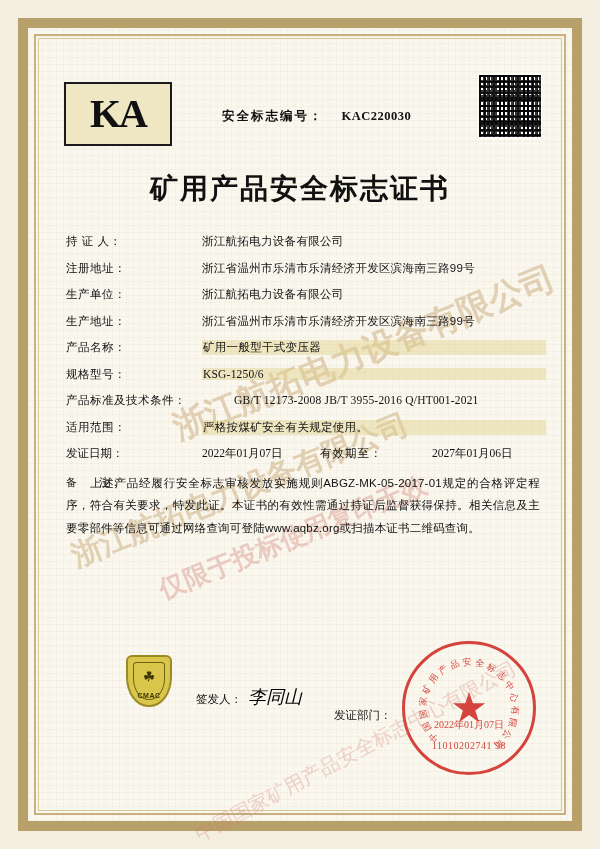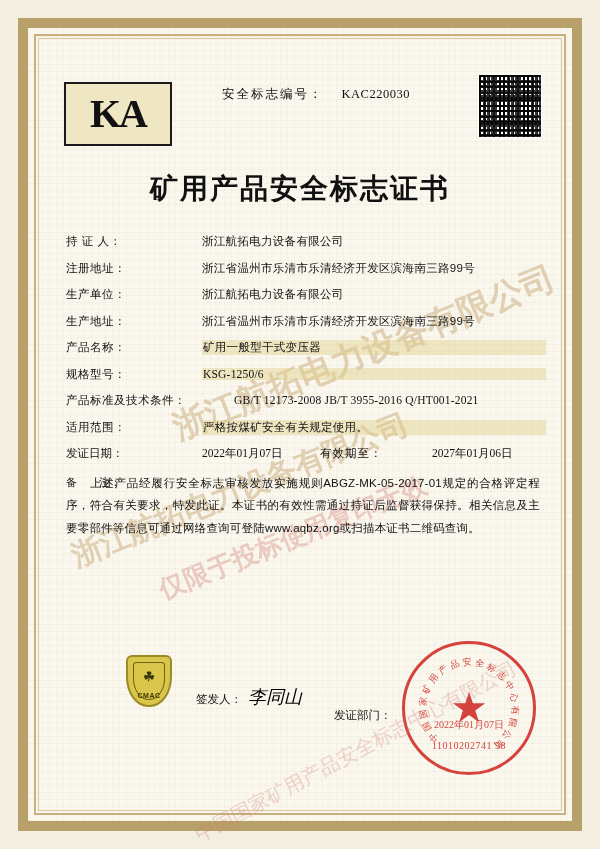--- a/index.html
+++ b/index.html
@@ -116,25 +116,26 @@
     background:
       repeating-linear-gradient(90deg, #111 0 2px, transparent 2px 4px),
       repeating-linear-gradient(0deg, #111 0 2px, transparent 2px 5px);
     opacity: 0.85;
     mix-blend-mode: multiply;
   }
 
   .cert-no {
     position: absolute;
     left: 178px;
-    top: 42px;
+    top: 64px;
     font-size: 12.5px;
     color: #111;
     letter-spacing: 1px;
     white-space: nowrap;
+    font-weight: bold;
   }
   .cert-no .label { letter-spacing: 2px; }
   .cert-no .value {
     font-family: "Liberation Serif", serif;
     margin-left: 18px;
     letter-spacing: 0.5px;
   }
 
   .title {
     position: absolute;

